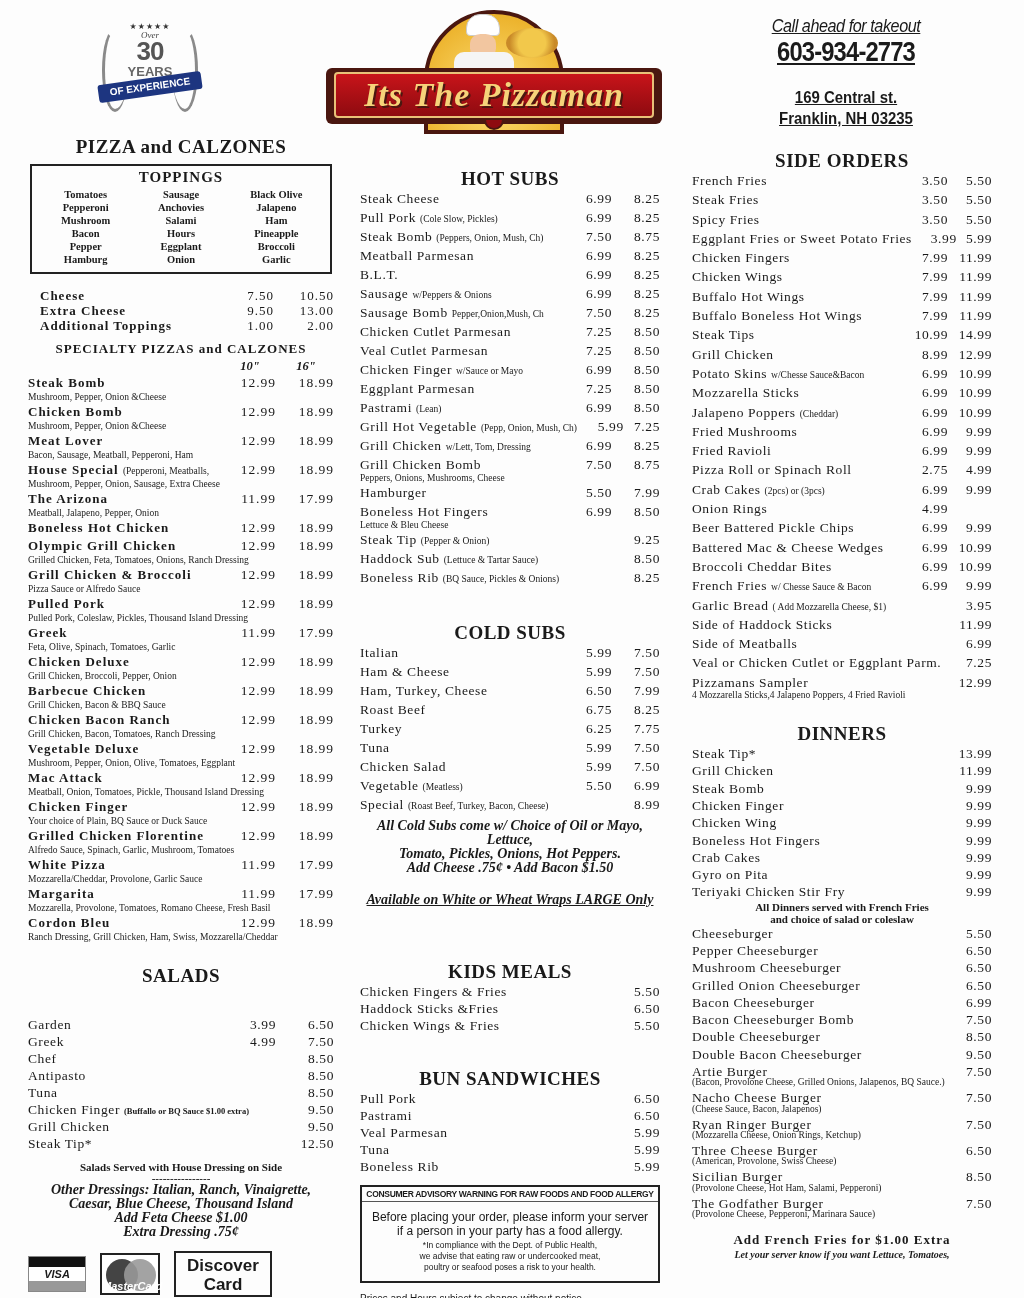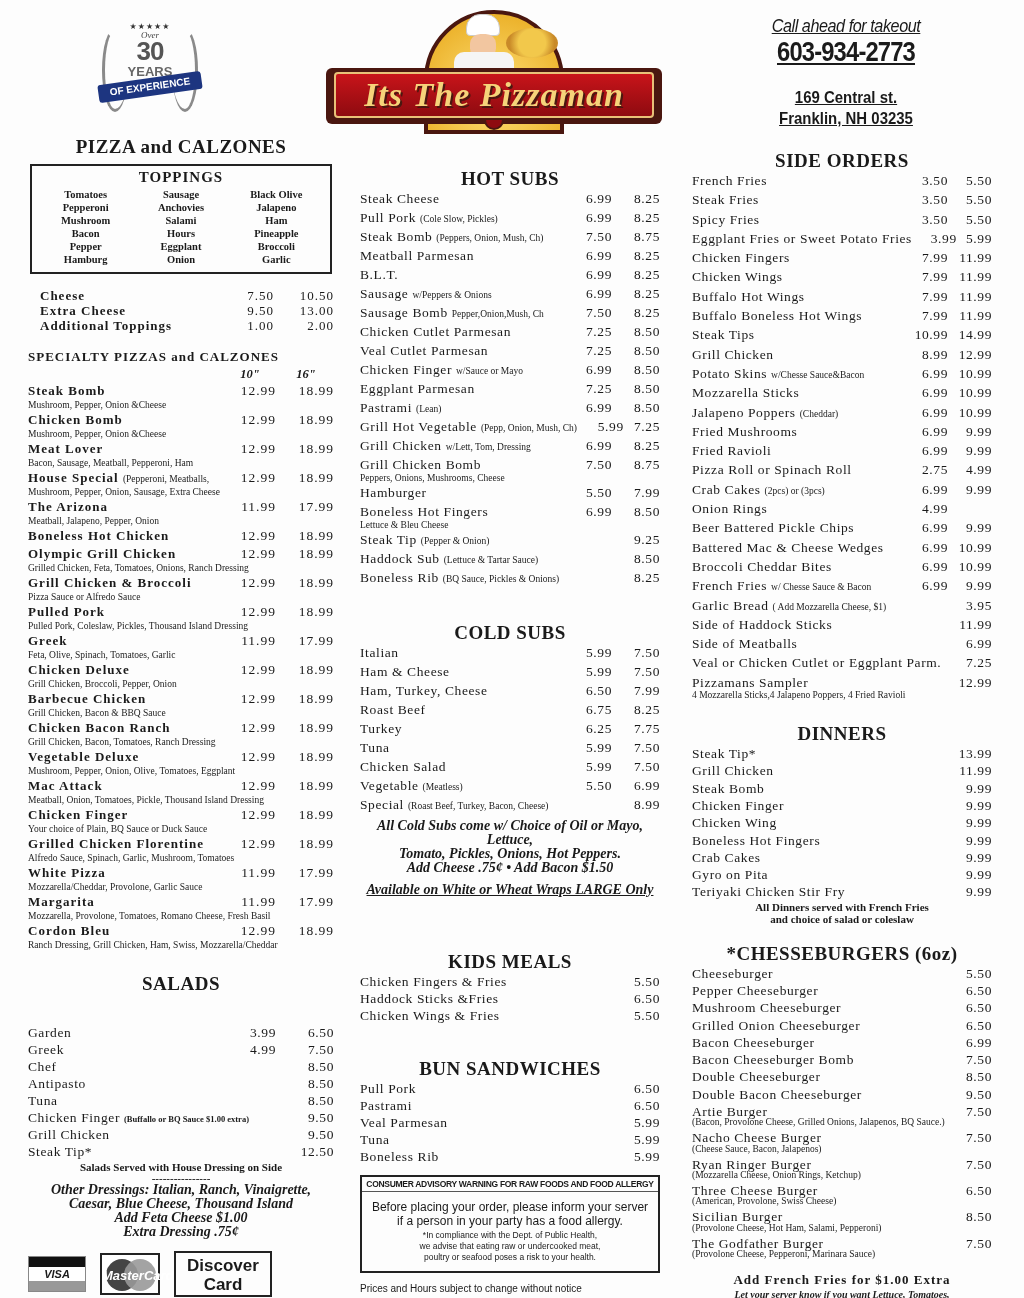--- a/index.html
+++ b/index.html
@@ -48,21 +48,21 @@
 
   
   .col1 { left: 28px; top: 136px; width: 306px; }
   .toppings { margin: 6px 2px 0 2px; border: 2px solid #222; padding: 3px 6px 6px; }
   .toppings .t-title { font-weight: bold; font-size: 15px; text-align: center; letter-spacing: 1px; }
   .toppings .t-grid { display: grid; grid-template-columns: 1fr 1fr 1fr; text-align: center; font-size: 10.5px; line-height: 13px; font-weight: bold; margin-top: 2px; }
   .base { margin-top: 14px; padding-left: 12px; }
   .base .row { font-weight: bold; font-size: 13px; line-height: 15px; letter-spacing: 1px; }
   .base .p1 { font-weight: normal; }
   .base .p2 { font-weight: normal; width: 60px; }
-  .spec-title { margin-top: 16px; font-weight: bold; font-size: 13px; letter-spacing: 1px; }
+  .spec-title { margin-top: 8px; font-weight: bold; font-size: 13px; text-align: center; letter-spacing: 1px; }
   .spec-sizes { display: flex; justify-content: flex-end; font-weight: bold; font-style: italic; font-size: 12.5px; margin-top: 2px; }
   .spec-sizes span { width: 56px; text-align: center; }
   .sp-item { margin-top: 1px; }
   .sp-item .row { font-weight: bold; font-size: 13px; line-height: 15px; letter-spacing: 1px; }
   .sp-item .row .p1, .sp-item .row .p2 { font-weight: normal; font-size: 13.5px; }
   .sp-item .row .p1 { width: 60px; }
   .sp-item .row .p2 { width: 58px; }
   .sp-item .row .nm small { font-weight: normal; }
 
   .salads { margin-top: 22px; }
@@ -71,21 +71,21 @@
   .salads .row .nm small { font-weight: bold; font-size: 8.5px; }
   .cards { display: flex; gap: 14px; margin-top: 12px; align-items: center; }
   .card-visa { width: 58px; height: 36px; border: 1px solid #888; display: flex; flex-direction: column; }
   .card-visa .b1 { height: 10px; background: #111; }
   .card-visa .b2 { flex: 1; background: #fff; font-family: "Liberation Sans", sans-serif; font-weight: bold; font-style: italic; font-size: 11px; text-align: center; line-height: 14px; }
   .card-visa .b3 { height: 10px; background: #999; }
   .card-mc { width: 60px; height: 42px; border: 2px solid #222; position: relative; background: #fff; }
   .card-mc .c1, .card-mc .c2 { position: absolute; top: 4px; width: 32px; height: 32px; border-radius: 50%; }
   .card-mc .c1 { left: 4px; background: #444; }
   .card-mc .c2 { left: 22px; background: #999; opacity: 0.9; }
-  .card-mc .lbl { position: absolute; left: 0; right: 0; top: 13px; text-align: left; font-family: "Liberation Sans", sans-serif; font-style: italic; font-weight: bold; color: #fff; font-size: 13px; }
+  .card-mc .lbl { position: absolute; left: 0; right: 0; top: 25px; text-align: left; font-family: "Liberation Sans", sans-serif; font-style: italic; font-weight: bold; color: #fff; font-size: 11px; }
   .card-disc { width: 98px; height: 46px; border: 2px solid #222; text-align: center; font-family: "Liberation Sans", sans-serif; font-weight: bold; font-size: 17px; line-height: 19px; padding-top: 3px; }
 
   
   .col2 { left: 360px; top: 168px; width: 300px; }
   .col2 .row .p1 { width: 62px; }
   .col2 .row .p2 { width: 48px; }
   .col2 .desc { margin-top: -2px; }
   .advisory { margin-top: 10px; border: 2px solid #222; font-family: "Liberation Sans", sans-serif; text-align: center; }
   .advisory .a-head { font-size: 8.5px; font-weight: bold; border-bottom: 1px solid #555; padding: 2px 0; letter-spacing: -0.3px; }
   .advisory .a-main { font-size: 12px; line-height: 14px; padding-top: 8px; }
@@ -403,21 +403,21 @@
           </div>
         </div>
         <div>
           <div class="row">
             <span class="nm"><span>Steak Tip*</span> <small></small></span>
             <span class="p1"></span>
             <span class="p2">12.50</span>
           </div>
         </div>
       </div>
-    <div class="note-bold" style="margin-top:0;">Salads Served with House Dressing on Side</div>
+    <div class="note-bold" style="margin-top:8px;">Salads Served with House Dressing on Side</div>
     <div class="note-bold" style="line-height:10px;">----------------</div>
     <div class="note-it">Other Dressings: Italian, Ranch, Vinaigrette,</div>
     <div class="note-it">Caesar, Blue Cheese, Thousand Island</div>
     <div class="note-it">Add Feta Cheese $1.00</div>
     <div class="note-it">Extra Dressing .75¢</div>
   </div>
 
   <div class="cards">
     <div class="card-visa">
       <div class="b1"></div>
@@ -645,21 +645,21 @@
         <div class="row">
           <span class="nm"><span>Special</span> <small>(Roast Beef, Turkey, Bacon, Cheese)</small></span>
           <span class="p1"></span>
           <span class="p2">8.99</span>
         </div>
       </div>
     </div>
   <div class="note-it" style="margin-top:4px;">All Cold Subs come w/ Choice of Oil or Mayo, Lettuce,</div>
   <div class="note-it">Tomato, Pickles, Onions, Hot Peppers.</div>
   <div class="note-it">Add Cheese .75¢ • Add Bacon $1.50</div>
-  <div class="note-it" style="margin-top:8px;text-decoration:underline;">Available on White or Wheat Wraps LARGE Only</div>
+  <div class="note-it" style="margin-top:18px;text-decoration:underline;">Available on White or Wheat Wraps LARGE Only</div>
 
   <div class="sec-title" style="margin-top:54px;">KIDS MEALS</div>
   <div id="kids-list">
       <div>
         <div class="row">
           <span class="nm"><span>Chicken Fingers &amp; Fries</span></span>
           <span class="p2">5.50</span>
         </div>
       </div>
       <div>
@@ -978,21 +978,20 @@
       <div>
         <div class="row">
           <span class="nm"><span>Teriyaki Chicken Stir Fry</span></span>
           <span class="p2">9.99</span>
         </div>
       </div>
     </div>
   <div class="note-bold">All Dinners served with French Fries</div>
   <div class="note-bold">and choice of salad or coleslaw</div>
 
-  <div class="sec-title" style="margin-top:18px;">*CHESSEBURGERS (6oz)</div>
   <div id="burgers-list">
       <div>
         <div class="row">
           <span class="nm"><span>Cheeseburger</span></span>
           <span class="p2">5.50</span>
         </div>
       </div>
       <div>
         <div class="row">
           <span class="nm"><span>Pepper Cheeseburger</span></span>

